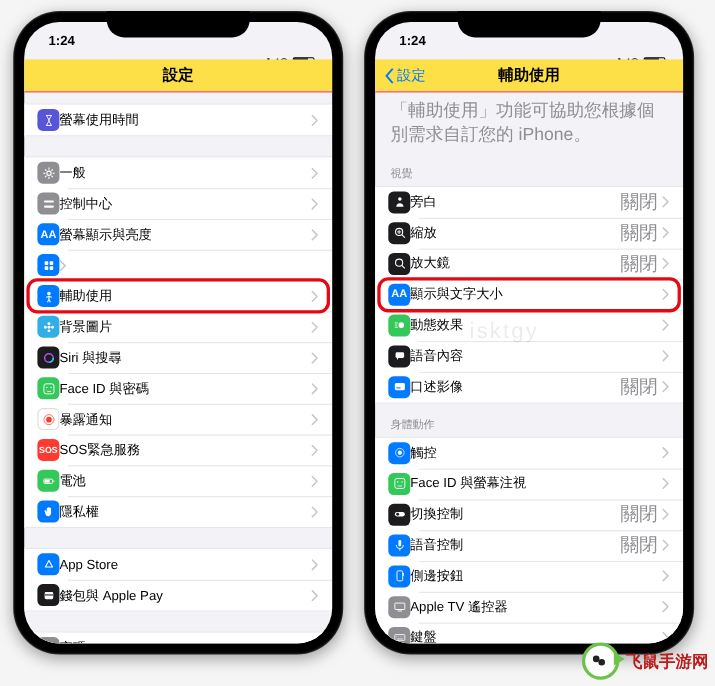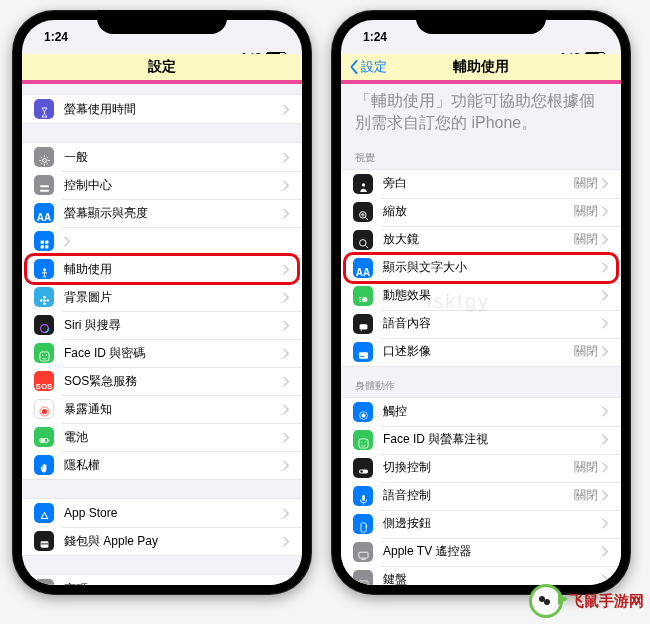--- a/index.html
+++ b/index.html
@@ -61,22 +61,22 @@
   .batt { width: 20px; height: 10px; border:1px solid #000; border-radius:2px; position:relative; }
   .batt::after{content:"";position:absolute;right:-3px;top:2px;width:2px;height:4px;background:#000;border-radius:0 1px 1px 0;}
   .batt i{display:block;width:70%;height:100%;background:#000;}
 
   .navbar {
     height: 30px;
     display:flex;
     align-items:center;
     justify-content:center;
     position:relative;
-    border-bottom:4px solid #ec4899;
-    background:#fef9c3;
+    border-bottom:1px solid #ec4899;
+    background:#fde047;
     flex:0 0 auto;
   }
   .navbar .title { font-size: 14px; font-weight: 600; }
   .navbar .back {
     position:absolute; left:8px; display:flex; align-items:center;
     color:#007aff; font-size:13px; gap:2px;
   }
   .navbar .back svg{width:10px;height:14px;}
 
   .scroll { flex:1 1 auto; overflow:hidden; }
@@ -96,26 +96,26 @@
     padding: 0 12px 0 12px;
     position:relative;
     font-size: 12px;
     color:#000;
   }
   .row + .row::before {
     content:""; position:absolute; top:0; left:40px; right:0; height:1px; background:#e5e5ea;
   }
   .row .icon {
     width:20px; height:20px; border-radius:5px;
-    margin-right:10px;
-    display:flex;align-items:flex-end;justify-content:center;
+    margin-right:0;
+    display:flex;align-items:center;justify-content:center;
     color:#fff; font-size:11px; flex:0 0 auto;
   }
   .row .label { flex:1 1 auto; white-space:nowrap; overflow:hidden; text-overflow:ellipsis; }
-  .row .detail { color:#8e8e93; font-size:12px; margin-right:4px; }
+  .row .detail { color:#8e8e93; font-size:17px; margin-right:4px; }
   .row .chev { color:#c7c7cc; }
   .row .chev svg{width:7px;height:11px;display:block;}
 
   .highlight {
     position:absolute;
     border:3px solid #e50914;
     border-radius:10px;
     pointer-events:none;
     z-index:30;
   }
@@ -307,38 +307,38 @@
                 </svg>
               </span>
               <span class="label">Face ID 與密碼</span>
               <span class="chev">
                 <svg viewBox="0 0 8 12">
                   <path d="M1 1l5 5-5 5" fill="none" stroke="#c7c7cc" stroke-width="1.6" stroke-linecap="round" stroke-linejoin="round"></path>
                 </svg>
               </span>
             </div>
             <div class="row">
+              <span class="icon ic-white">
+                <svg viewBox="0 0 20 20" width="13" height="13">
+                  <circle cx="10" cy="10" r="4" fill="#ff3b30"></circle>
+                  <circle cx="10" cy="10" r="7" fill="none" stroke="#ff3b30" stroke-width="1"></circle>
+                </svg>
+              </span>
+              <span class="label">暴露通知</span>
+              <span class="chev">
+                <svg viewBox="0 0 8 12">
+                  <path d="M1 1l5 5-5 5" fill="none" stroke="#c7c7cc" stroke-width="1.6" stroke-linecap="round" stroke-linejoin="round"></path>
+                </svg>
+              </span>
+            </div>
+            <div class="row">
               <span class="icon ic-red">
                 <span style="font-weight:800;font-size:8px;color:#fff">SOS</span>
               </span>
               <span class="label">SOS緊急服務</span>
-              <span class="chev">
-                <svg viewBox="0 0 8 12">
-                  <path d="M1 1l5 5-5 5" fill="none" stroke="#c7c7cc" stroke-width="1.6" stroke-linecap="round" stroke-linejoin="round"></path>
-                </svg>
-              </span>
-            </div>
-            <div class="row">
-              <span class="icon ic-white">
-                <svg viewBox="0 0 20 20" width="13" height="13">
-                  <circle cx="10" cy="10" r="4" fill="#ff3b30"></circle>
-                  <circle cx="10" cy="10" r="7" fill="none" stroke="#ff3b30" stroke-width="1"></circle>
-                </svg>
-              </span>
-              <span class="label">暴露通知</span>
               <span class="chev">
                 <svg viewBox="0 0 8 12">
                   <path d="M1 1l5 5-5 5" fill="none" stroke="#c7c7cc" stroke-width="1.6" stroke-linecap="round" stroke-linejoin="round"></path>
                 </svg>
               </span>
             </div>
             <div class="row">
               <span class="icon ic-green">
                 <svg viewBox="0 0 20 20" width="13" height="13">
                   <rect x="3" y="7" width="12" height="6" rx="1" fill="none" stroke="#fff" stroke-width="1.3"></rect>

